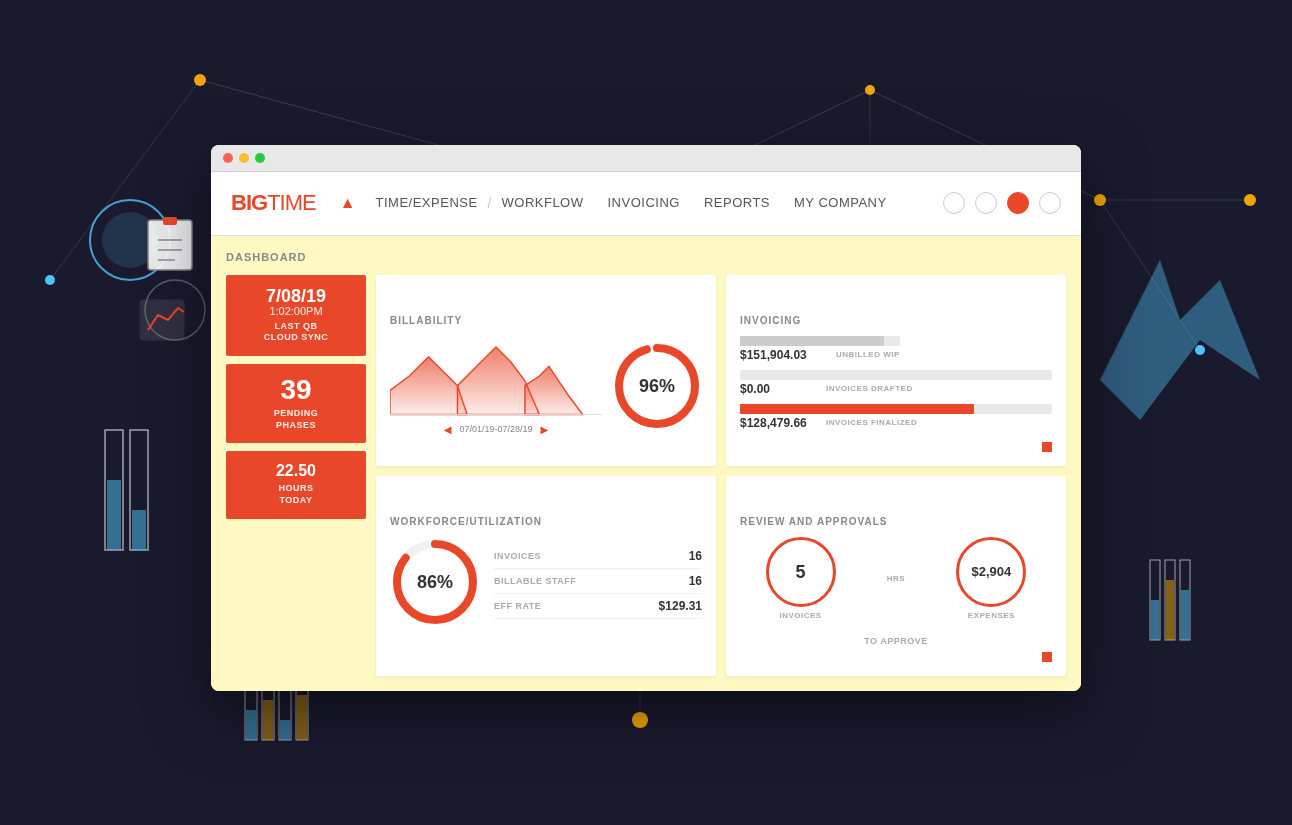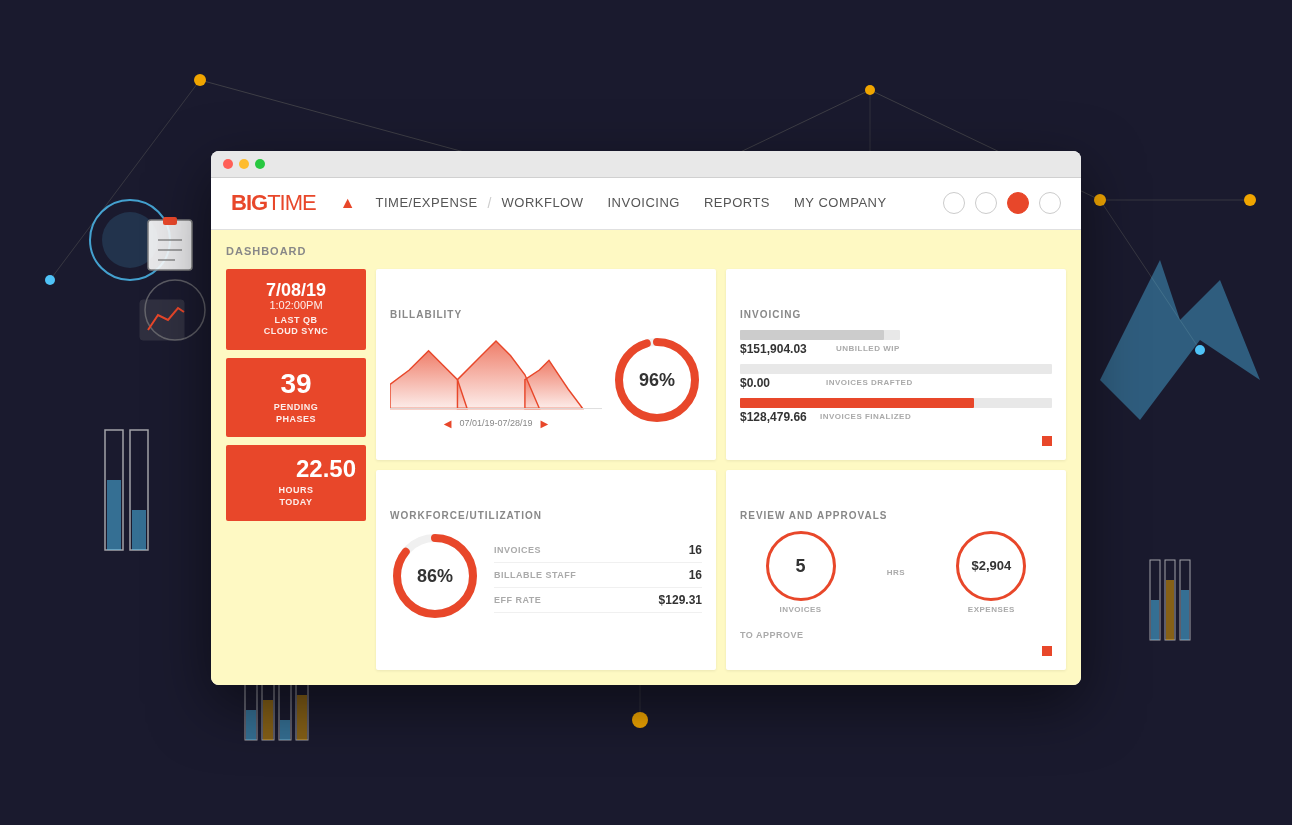--- a/index.html
+++ b/index.html
@@ -53,21 +53,21 @@
     .browser-dot:nth-child(2) { background: #febc2e; }
     .browser-dot:nth-child(3) { background: #28c840; }
 
     
     .top-nav {
       background: #fff;
       border-bottom: 1px solid #e0e0e0;
       display: flex;
       align-items: center;
       padding: 0 20px;
-      height: 52px;
+      height: 64px;
     }
     .logo {
       font-size: 22px;
       font-weight: 900;
       color: #e8472a;
       letter-spacing: -1px;
       margin-right: 20px;
     }
     .logo span.big { font-weight: 900; }
     .logo span.time { font-weight: 300; }
@@ -358,21 +358,21 @@
       font-weight: 700;
       color: #aaa;
       letter-spacing: 0.5px;
       text-align: center;
     }
     .review-bottom-label {
       font-size: 9px;
       font-weight: 700;
       color: #aaa;
       letter-spacing: 0.5px;
-      text-align: left;
+      text-align: center;
       margin-top: 16px;
     }
     .review-red-square {
       width: 10px; height: 10px;
       background: #e8472a;
       margin-left: auto;
       margin-top: 6px;
     }
 
     
@@ -479,21 +479,21 @@
         <div class="stat-card">
           <div class="stat-date">7/08/19</div>
           <div class="stat-time">1:02:00PM</div>
           <div class="stat-label">LAST QB<br>CLOUD SYNC</div>
         </div>
         <div class="stat-card">
           <div class="stat-value">39</div>
           <div class="stat-label">PENDING<br>PHASES</div>
         </div>
         <div class="stat-card">
-          <div class="stat-value" style="font-size:24px;text-align:right;">22.50</div>
+          <div class="stat-value" style="font-size:16px;">22.50</div>
           <div class="stat-label">HOURS<br>TODAY</div>
         </div>
       </div>
 
       <div class="panel-card billability-panel">
         <div class="panel-title">BILLABILITY</div>
         <div class="billability-content">
           <div class="chart-area">
             <svg class="mountain-chart" viewBox="0 0 220 80" xmlns="http://www.w3.org/2000/svg">
 
@@ -552,21 +552,21 @@
                 <span class="invoice-label">INVOICES DRAFTED</span>
               </div>
             </div>
           </div>
 
           <div class="invoice-row">
             <div style="width:100%">
               <div class="invoice-bar-container">
                 <div class="invoice-bar" style="width:75%;background:#e8472a;"></div>
               </div>
-              <div style="display:flex;align-items:center;">
+              <div style="display:flex;align-items:center;gap:6px;">
                 <span class="invoice-amount">$128,479.66</span>
                 <span class="invoice-label">INVOICES FINALIZED</span>
               </div>
             </div>
           </div>
         </div>
         <div style="display:flex;justify-content:flex-end;">
           <div class="invoice-red-square"></div>
         </div>
       </div>

